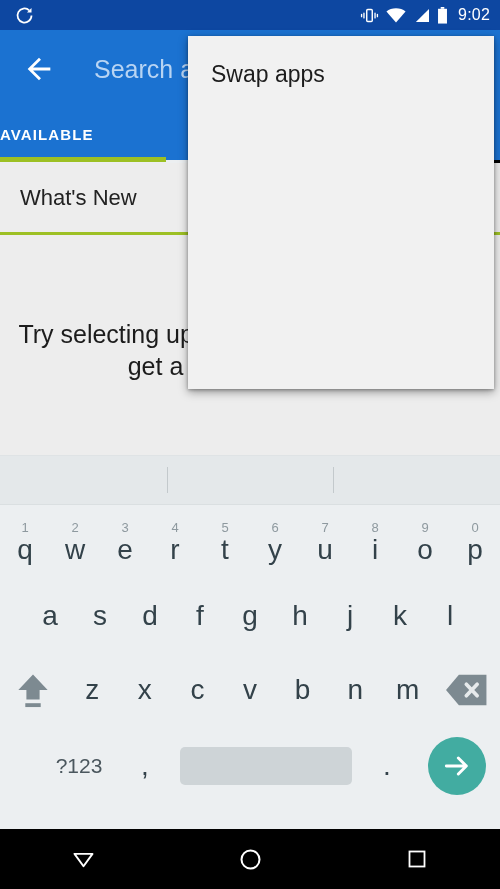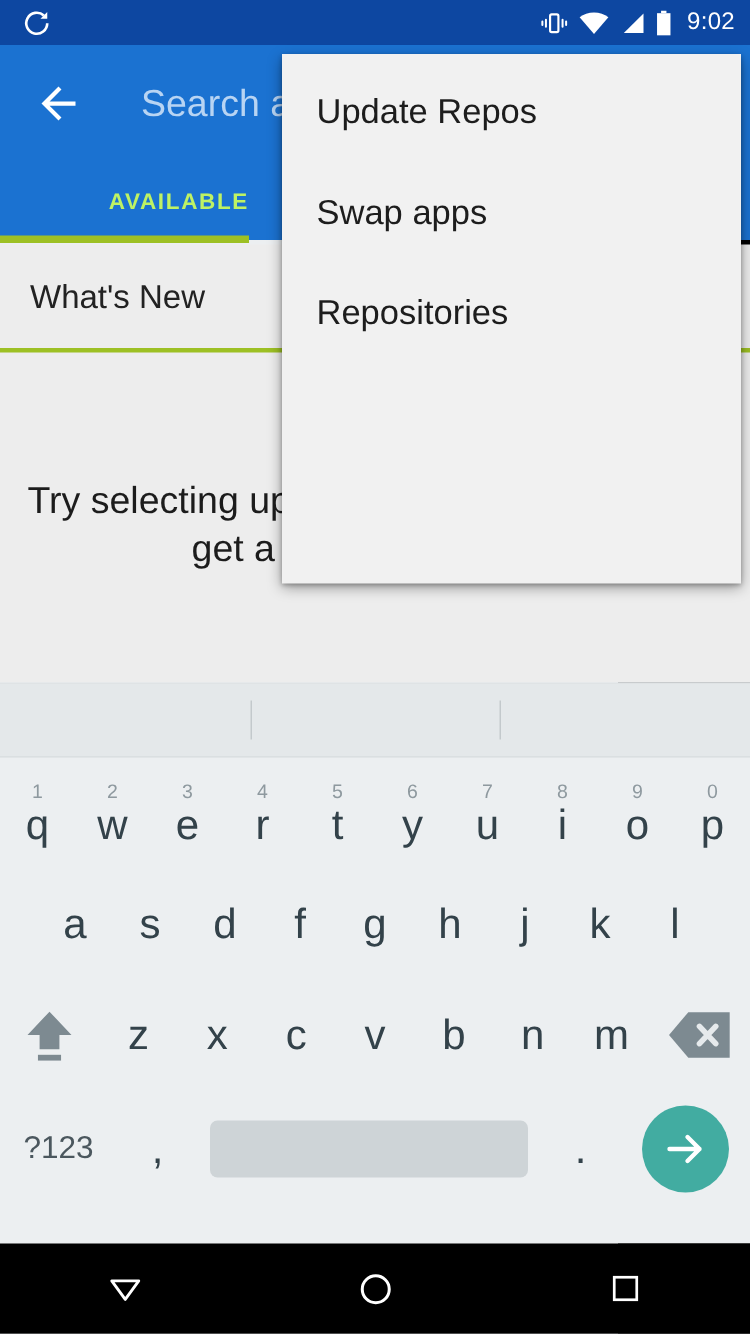--- a/index.html
+++ b/index.html
@@ -28,21 +28,21 @@
     background: #1b72d1;
   }
   .appbar-row { display: flex; align-items: center; height: 78px; padding-left: 22px; }
   .back-arrow { width: 34px; height: 34px; flex: 0 0 auto; }
   .search-field {
     margin-left: 38px; font-size: 25px; color: #b8d4f3; white-space: nowrap;
     overflow: hidden;
   }
   .tabs { display: flex; height: 52px; align-items: center; }
   .tab {
-    width: 166px; text-align: right; color: #bef264; font-size: 15px;
+    width: 166px; text-align: left; color: #ffffff; font-size: 15px;
     font-weight: bold; letter-spacing: 1.1px;
   }
   .tab-indicator {
     position: absolute; top: 157px; left: 0; width: 166px; height: 5px;
     background: #9dc024;
   }
 
   
   .content {
     position: absolute; top: 163px; left: 0; width: 500px; height: 292px;
@@ -88,21 +88,21 @@
   .krow { display: flex; align-items: center; justify-content: center; height: 74px; }
   .key {
     flex: 1; display: flex; flex-direction: column; align-items: center;
     justify-content: center; position: relative; height: 100%;
   }
   .key-num { font-size: 13px; color: #8e999f; line-height: 1; margin-bottom: 2px; }
   .key-lbl { font-size: 28px; color: #33424a; line-height: 1; }
   .row2 { padding: 0 25px; }
   .row3 { padding: 0 0; }
   .key-wide { flex: 0 0 66px; }
-  .row4 { height: 78px; }
+  .row4 { height: 78px; padding-left: 40px; }
   .k123 { flex: 0 0 78px; font-size: 21px; color: #4b575e; display:flex;
           align-items:center; justify-content:center; }
   .kcomma, .kperiod { flex: 0 0 54px; font-size: 28px; color: #33424a;
           display:flex; align-items:center; justify-content:center; }
   .spacebar {
     flex: 1; height: 38px; margin: 0 8px; background: #ced4d7; border-radius: 5px;
   }
   .kenter {
     flex: 0 0 86px; display: flex; align-items: center; justify-content: center;
   }
@@ -176,23 +176,21 @@
 
   <div class="content">
     <div class="whatsnew">What's New</div>
     <div class="empty-wrap">
       <div class="empty-title">No app</div>
       <div class="empty-sub">Try selecting           updating your repositories to get a fresh list of apps</div>
     </div>
   </div>
 
   <div class="menu">
-    <div class="menu-item">Update Repos</div>
     <div class="menu-item">Swap apps</div>
-    <div class="menu-item">Repositories</div>
   </div>
 
   <div class="keyboard">
     <div class="suggest">
       <div class="suggest-cell"></div>
       <div class="suggest-cell"></div>
       <div class="suggest-cell"></div>
     </div>
 
     <div class="krow">

